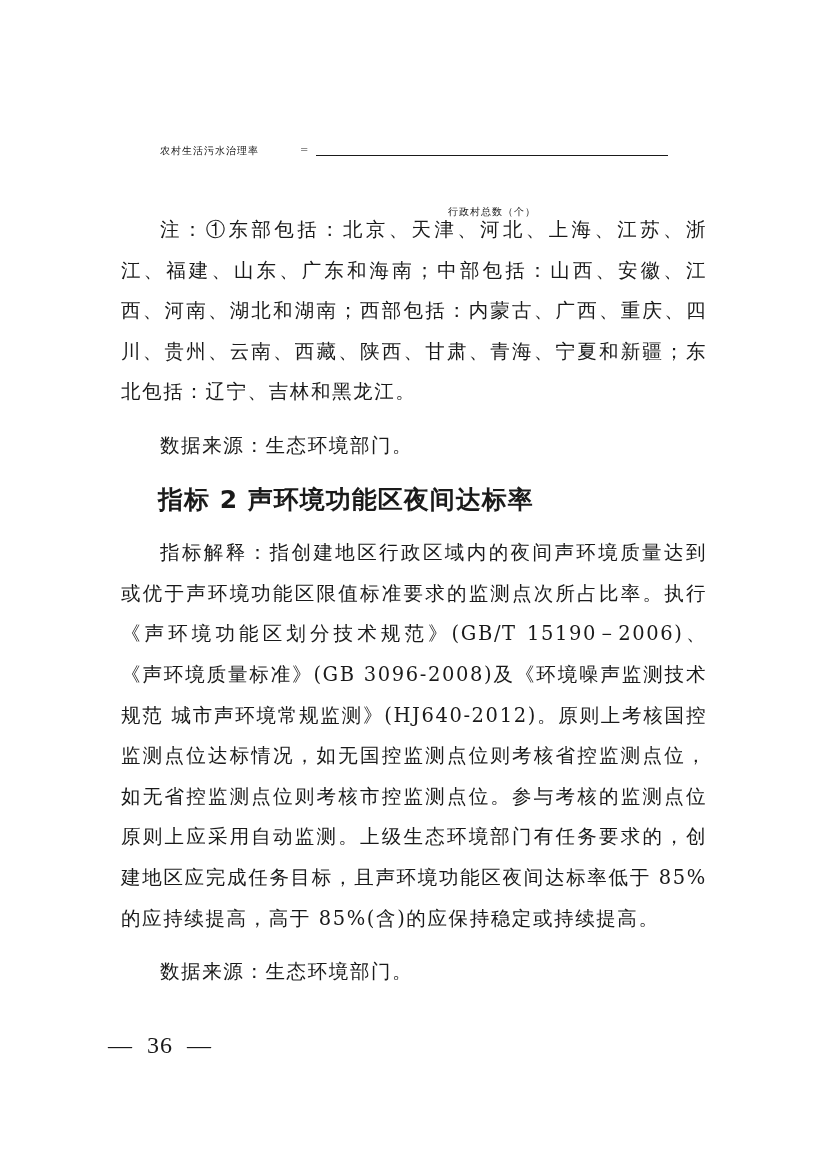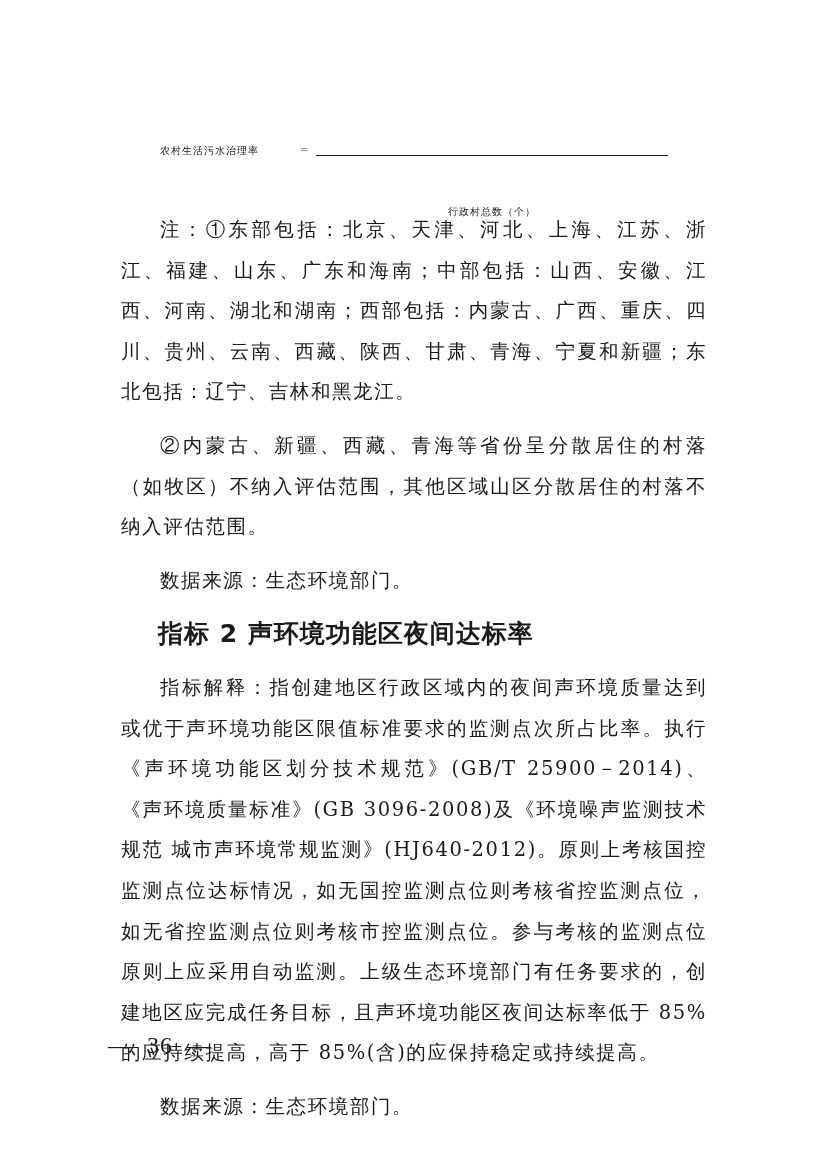--- a/index.html
+++ b/index.html
@@ -113,23 +113,22 @@
     <span class="lhs">农村生活污水治理率</span>
     <span class="eq">=</span>
     <div class="frac">
       <div class="bar"></div>
       <div class="den">行政村总数（个）</div>
     </div>
   </div>
 
   <div class="body-text">
     <p>注：①东部包括：北京、天津、河北、上海、江苏、浙江、福建、山东、广东和海南；中部包括：山西、安徽、江西、河南、湖北和湖南；西部包括：内蒙古、广西、重庆、四川、贵州、云南、西藏、陕西、甘肃、青海、宁夏和新疆；东北包括：辽宁、吉林和黑龙江。</p>
-    <p>②内蒙古、新疆、西藏、青海等省份呈分散居住的村落（如牧区）不纳入评估范围，其他区域山区分散居住的村落不纳入评估范围。</p>
     <p>数据来源：生态环境部门。</p>
 
     <h3>指标 2  声环境功能区夜间达标率</h3>
-    <p>指标解释：指创建地区行政区域内的夜间声环境质量达到或优于声环境功能区限值标准要求的监测点次所占比率。执行《声环境功能区划分技术规范》(GB/T 25900－2014)、《声环境质量标准》(GB 3096-2008)及《环境噪声监测技术规范 城市声环境常规监测》(HJ640-2012)。原则上考核国控监测点位达标情况，如无国控监测点位则考核省控监测点位，如无省控监测点位则考核市控监测点位。参与考核的监测点位原则上应采用自动监测。上级生态环境部门有任务要求的，创建地区应完成任务目标，且声环境功能区夜间达标率低于 85%的应持续提高，高于 85%(含)的应保持稳定或持续提高。</p>
+    <p>指标解释：指创建地区行政区域内的夜间声环境质量达到或优于声环境功能区限值标准要求的监测点次所占比率。执行《声环境功能区划分技术规范》(GB/T 15190－2006)、《声环境质量标准》(GB 3096-2008)及《环境噪声监测技术规范 城市声环境常规监测》(HJ640-2012)。原则上考核国控监测点位达标情况，如无国控监测点位则考核省控监测点位，如无省控监测点位则考核市控监测点位。参与考核的监测点位原则上应采用自动监测。上级生态环境部门有任务要求的，创建地区应完成任务目标，且声环境功能区夜间达标率低于 85%的应持续提高，高于 85%(含)的应保持稳定或持续提高。</p>
     <p>数据来源：生态环境部门。</p>
 
   </div>
 
   <div class="page-number">—  36  —</div>
 </div>
 
 </body></html>

